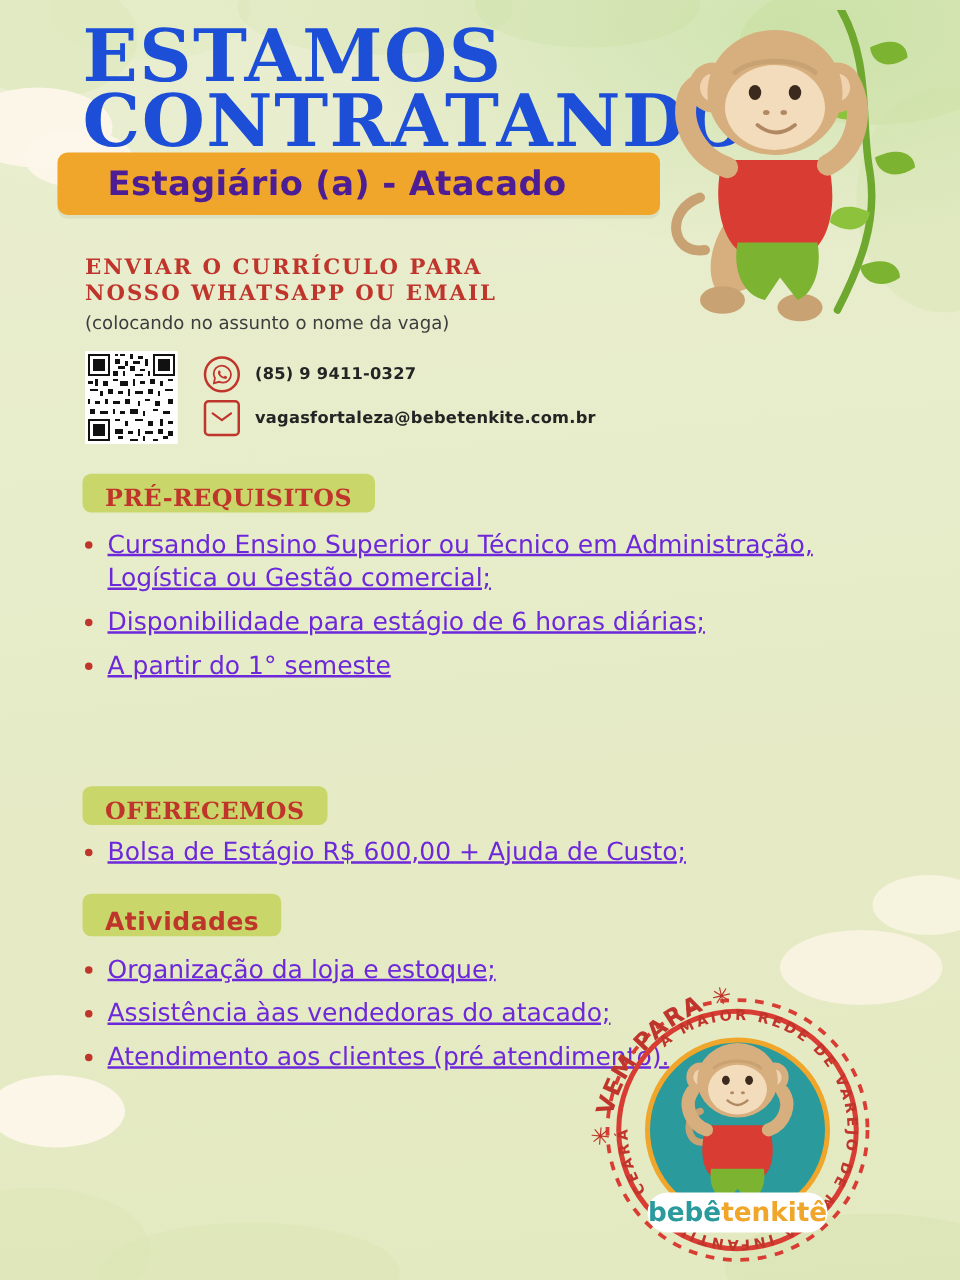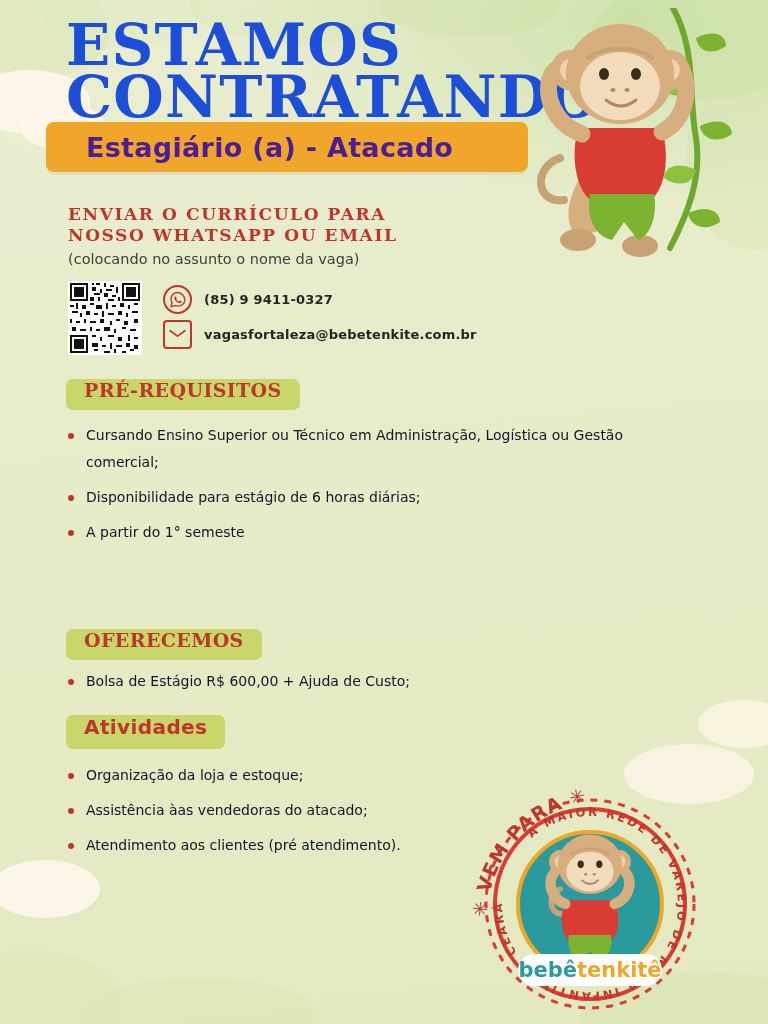--- a/index.html
+++ b/index.html
@@ -142,21 +142,21 @@
     border-radius: 4px;
     border-color: #c0352b;
   }
 
   
   .pill {
     position: absolute;
     height: 31px;
     border-radius: 7px;
     display: flex;
-    align-items: flex-start;
+    align-items: flex-end;
     padding: 0 18px;
     box-sizing: border-box;
     color: #c0352b;
     font-weight: bold;
     font-size: 19px;
     font-family: "DejaVu Serif", serif;
     letter-spacing: .4px;
     background: #c8d66a;
   }
   .pill.prereq { left: 66px; top: 379px; }
@@ -178,25 +178,26 @@
     padding: 0;
     list-style: none;
   }
   .list.prereq-list { top: 422px; }
   .list.offer-list { top: 668px; }
   .list.activities-list { top: 762px; }
 
   .list li {
     position: relative;
     padding-left: 20px;
-    color: #0f172a;
-    font-size: 14px;
+    color: #6d28d9;
+    font-size: 20px;
     line-height: 27px;
     margin-bottom: 8px;
     font-family: "DejaVu Sans", sans-serif;
+    text-decoration: underline;
   }
   .list li::before {
     content: "";
     position: absolute;
     left: 2px;
     top: 11px;
     width: 6px;
     height: 6px;
     border-radius: 50%;
     background: #c0352b;

